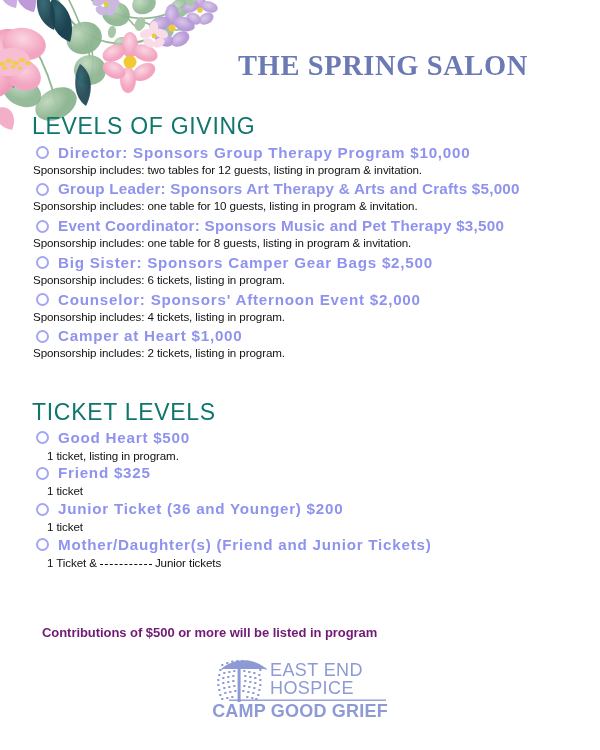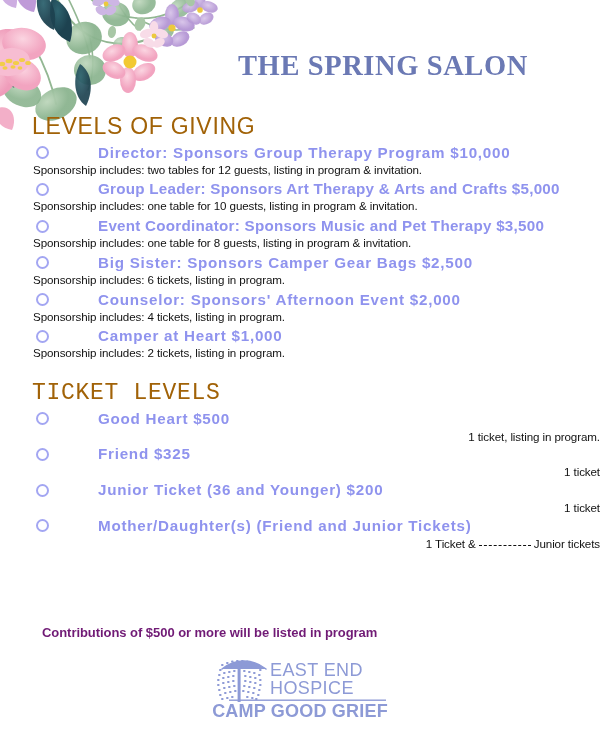--- a/index.html
+++ b/index.html
@@ -46,35 +46,33 @@
     left: 0;
     top: 112px;
     width: 600px;
   }
 
   .section-heading {
     font-family: "Liberation Sans", sans-serif;
     font-weight: normal;
     font-size: 23px;
     letter-spacing: 0.7px;
-    color: #a16207;
+    color: #0f766e;
     margin: 0 0 1px 32px;
     line-height: 1.25;
   }
   #ticket-levels-heading {
-    margin-top: 19px;
-    font-family: Liberation Mono, monospace;
+    margin-top: 38px;
   }
 
   .level-row {
     display: flex;
     align-items: center;
     margin-left: 36px;
     line-height: 1.05;
-    gap: 40px;
   }
   .level-row .bullet {
     flex: 0 0 auto;
     width: 13px;
     height: 13px;
     border: 2px solid #a3a6f2;
     border-radius: 50%;
     margin-right: 9px;
     box-sizing: border-box;
   }
@@ -96,21 +94,20 @@
     font-size: 11.6px;
     letter-spacing: -0.1px;
     color: #111111;
     margin: 3px 0 5px 33px;
     line-height: 1.1;
   }
   .ticket-detail {
     margin-left: 47px;
     margin-top: 4px;
     margin-bottom: 3px;
-    text-align: right;
   }
 
   #giving-list .level-row { margin-top: 4px; }
   #ticket-list .level-row { margin-top: 3px; }
 
   .blank-line {
     display: inline-block;
     width: 52px;
     border-bottom: 1.6px dashed #111111;
     vertical-align: 2px;

